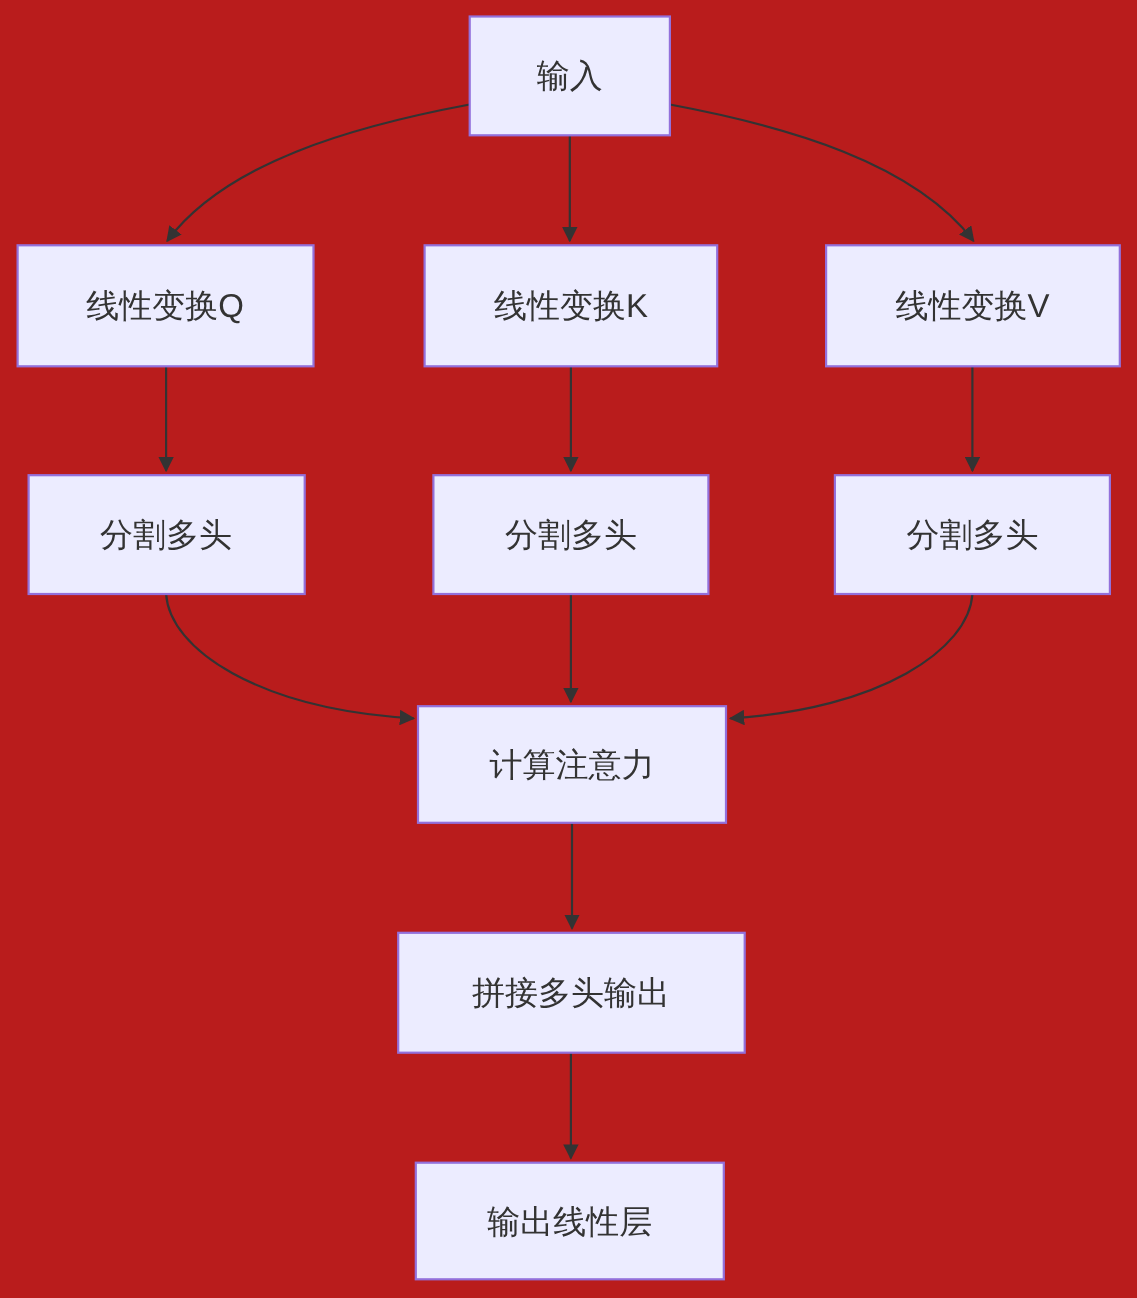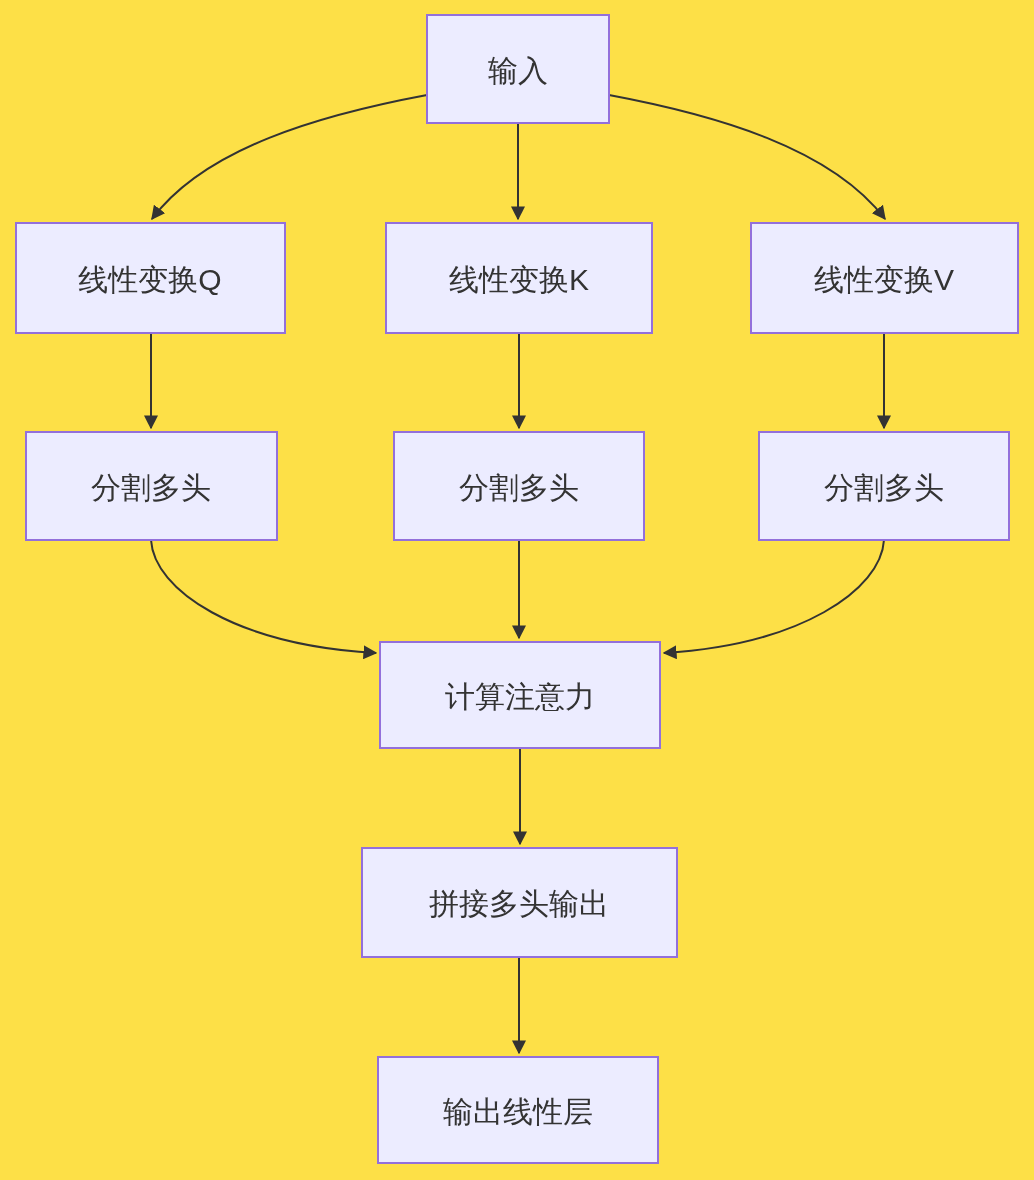--- a/index.html
+++ b/index.html
@@ -7,21 +7,21 @@
     padding: 0;
     background: #ffffff;
     width: 1034px;
     height: 1180px;
     overflow: hidden;
     font-family: "Liberation Sans", "DejaVu Sans", sans-serif;
   }
   .diagram-wrap {
     width: 1034px;
     height: 1180px;
-    background: #fde047;
+    background: #b91c1c;
   }
   .edge {
     fill: none;
     stroke: #333333;
     stroke-width: 2px;
   }
   .node-rect {
     fill: #ECECFF;
     stroke: #9370DB;
     stroke-width: 2px;

